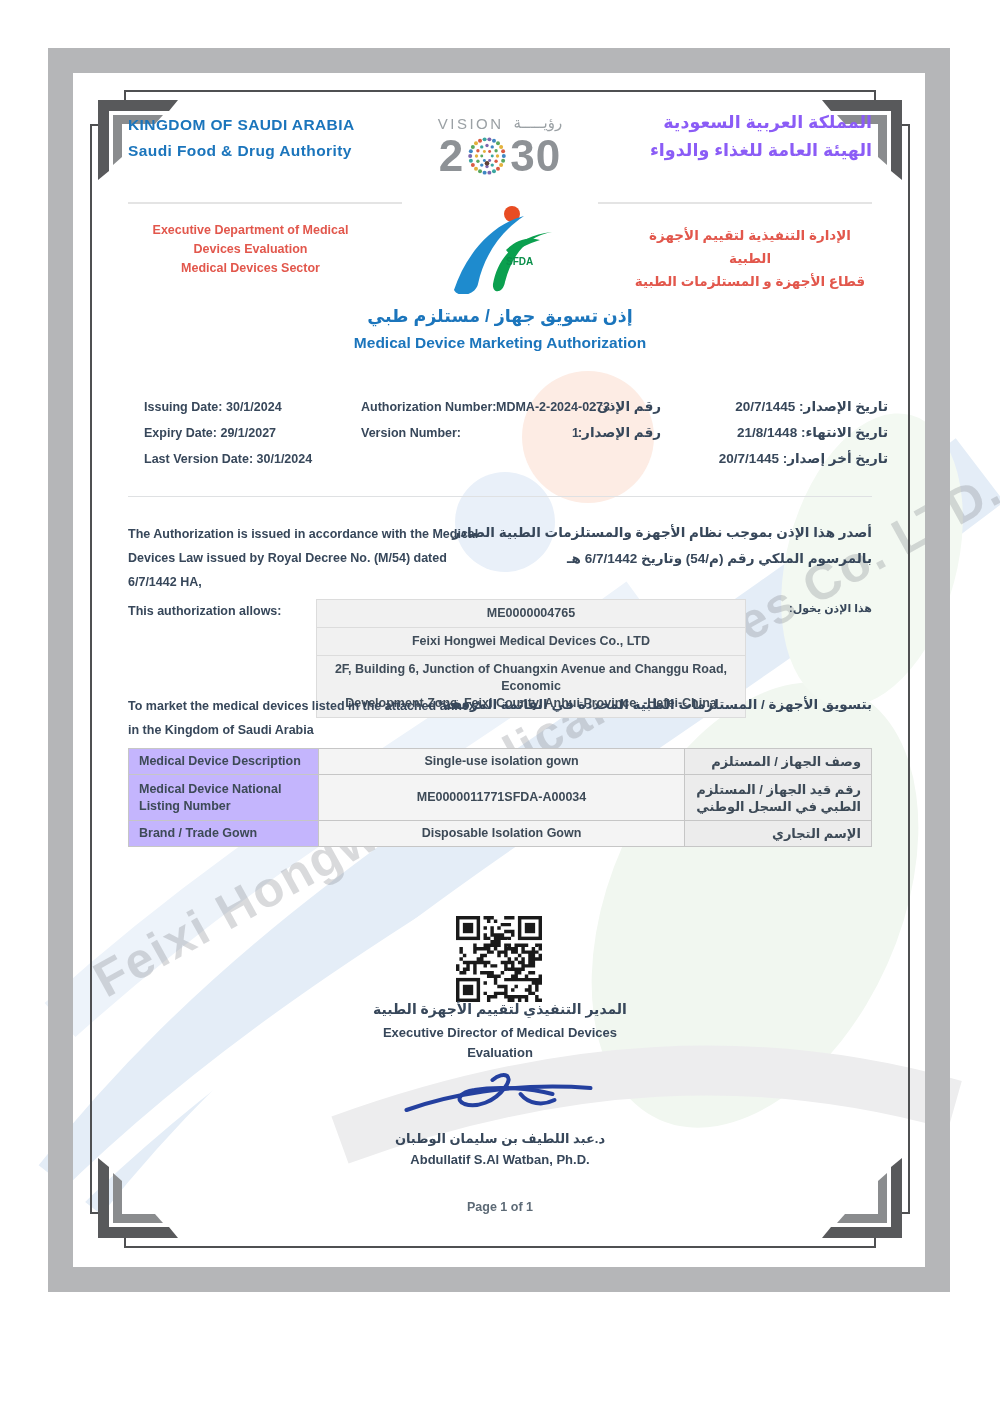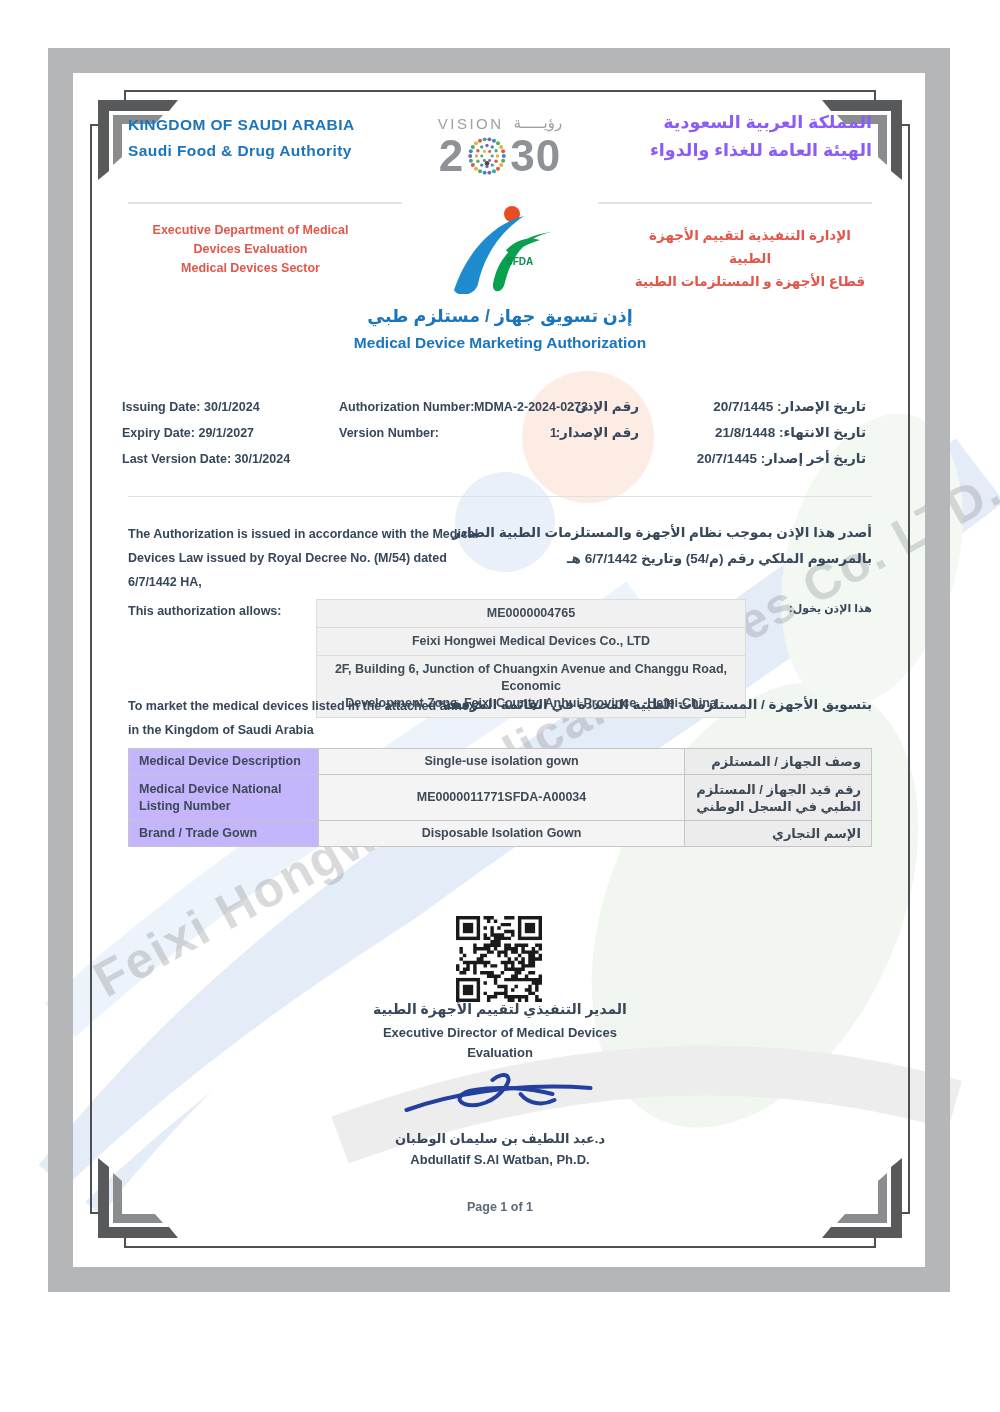--- a/index.html
+++ b/index.html
@@ -44,21 +44,21 @@
   .v-dots{width:42px;height:42px;}
   .hdr-line{height:2px;background:#e4e4e4;top:202px;}
   .dept-en{left:148px;top:221px;width:205px;text-align:center;color:#e2574c;font-weight:700;font-size:12.5px;line-height:19px;}
   .dept-ar{right:128px;top:224px;width:244px;direction:rtl;text-align:center;color:#e2574c;font-weight:700;font-size:13.5px;line-height:23px;}
   .sfda-logo{left:448px;top:204px;}
   
   .ctr{left:128px;width:744px;text-align:center;}
   .title-ar{top:306px;direction:rtl;font-weight:700;font-size:17.5px;color:#1b75bc;}
   .title-en{top:334px;font-weight:700;font-size:15.5px;color:#1b75bc;}
   
-  .meta{left:122px;top:398px;width:744px;height:82px;font-size:12.5px;font-weight:700;color:#37475a;}
+  .meta{left:144px;top:398px;width:744px;height:82px;font-size:12.5px;font-weight:700;color:#37475a;}
   .meta-row{position:absolute;left:0;width:744px;height:26px;line-height:18px;}
   .m{position:absolute;top:0;white-space:nowrap;}
   .m.rtl{direction:rtl;}
   .meta-ar-lbl{right:227px;font-size:13.5px;}
   .meta-ar-right{right:0;font-size:13.5px;}
   .mid-line{left:128px;top:496px;width:744px;height:1px;background:#dfe1e3;}
   
   .legal-en{left:128px;top:522px;font-size:12.5px;font-weight:700;color:#37475a;line-height:24px;}
   .legal-ar{right:128px;top:520px;direction:rtl;text-align:right;font-size:13.5px;font-weight:700;color:#37475a;line-height:26px;}
   

